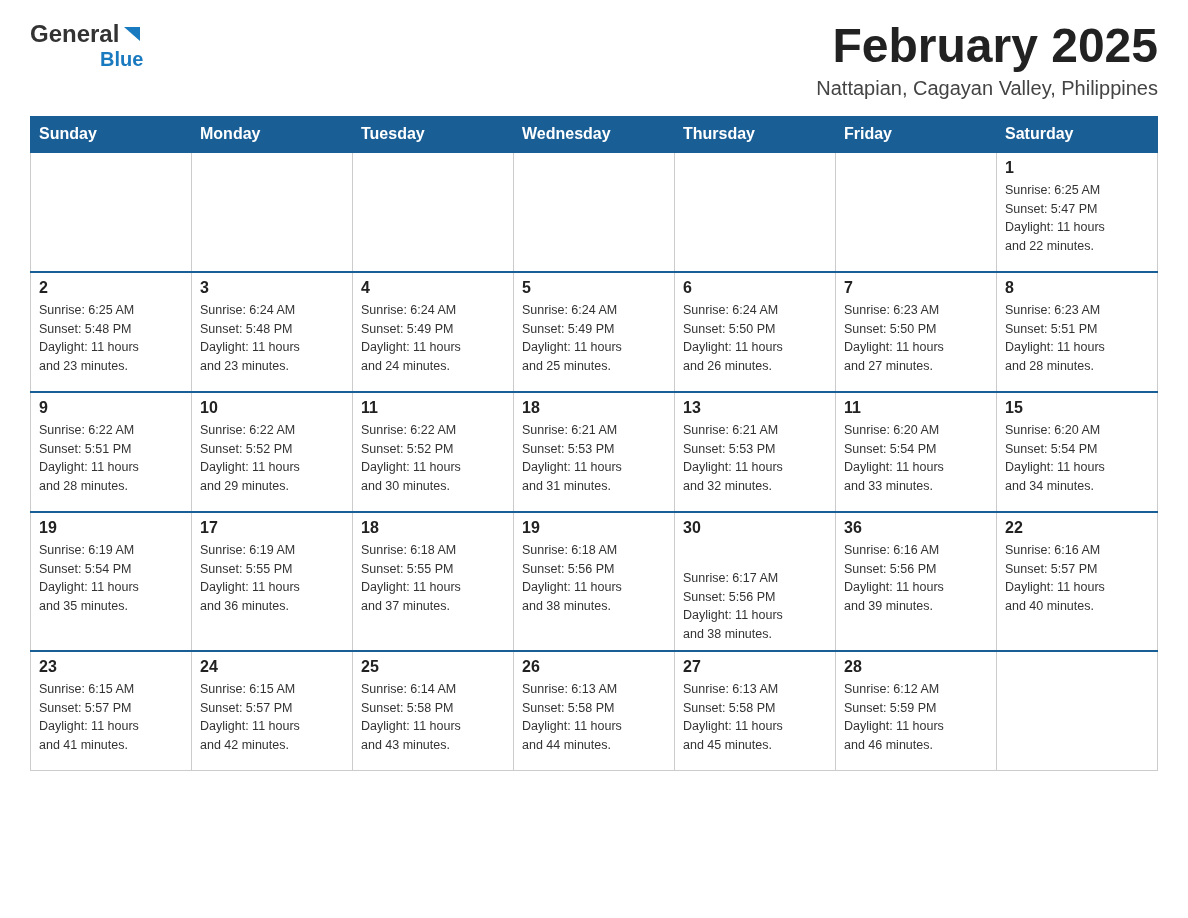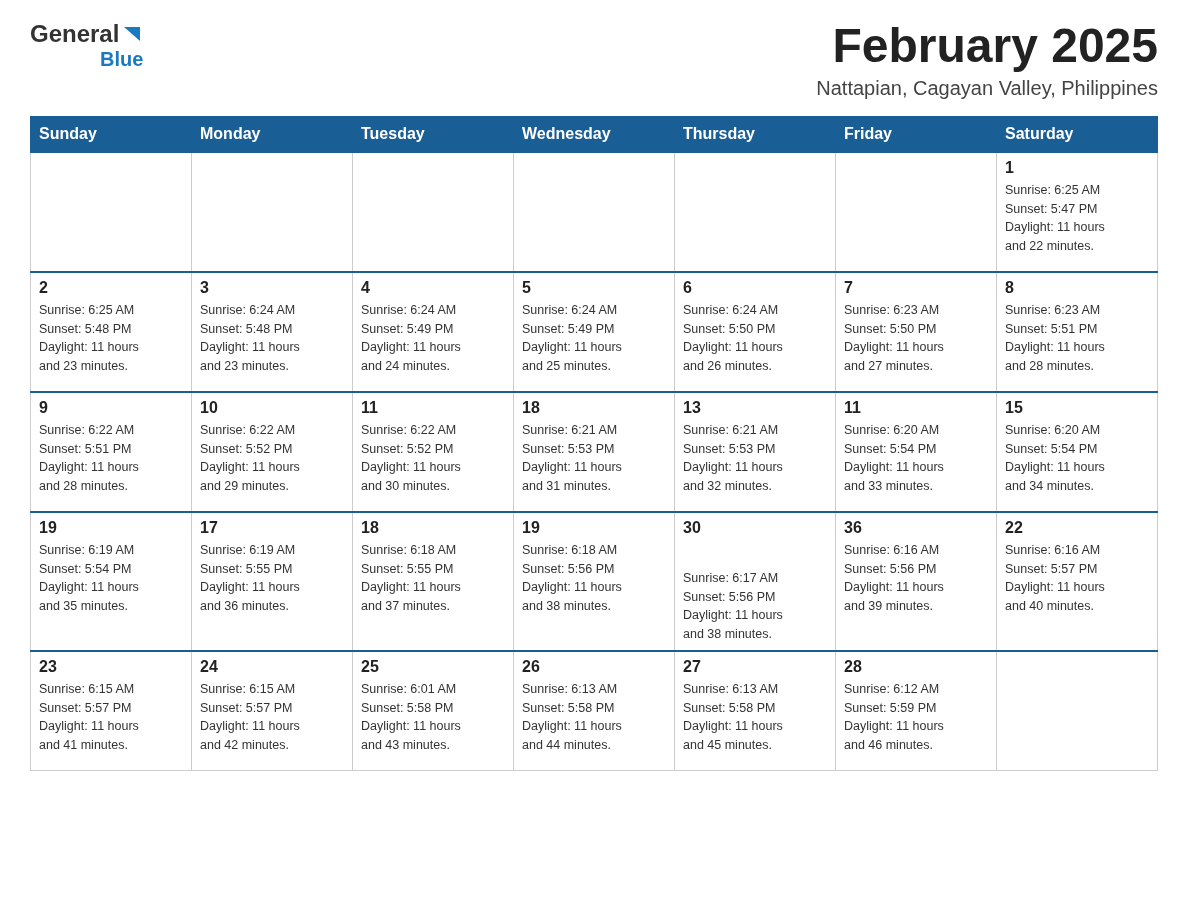--- a/index.html
+++ b/index.html
@@ -293,21 +293,21 @@
         </td>
         <td>
           <span class="day-number">24</span>
           <div class="day-info" style="white-space: pre-line;">Sunrise: 6:15 AM
 Sunset: 5:57 PM
 Daylight: 11 hours
 and 42 minutes.</div>
         </td>
         <td>
           <span class="day-number">25</span>
-          <div class="day-info" style="white-space: pre-line;">Sunrise: 6:01 AM
+          <div class="day-info" style="white-space: pre-line;">Sunrise: 6:14 AM
 Sunset: 5:58 PM
 Daylight: 11 hours
 and 43 minutes.</div>
         </td>
         <td>
           <span class="day-number">26</span>
           <div class="day-info" style="white-space: pre-line;">Sunrise: 6:13 AM
 Sunset: 5:58 PM
 Daylight: 11 hours
 and 44 minutes.</div>

